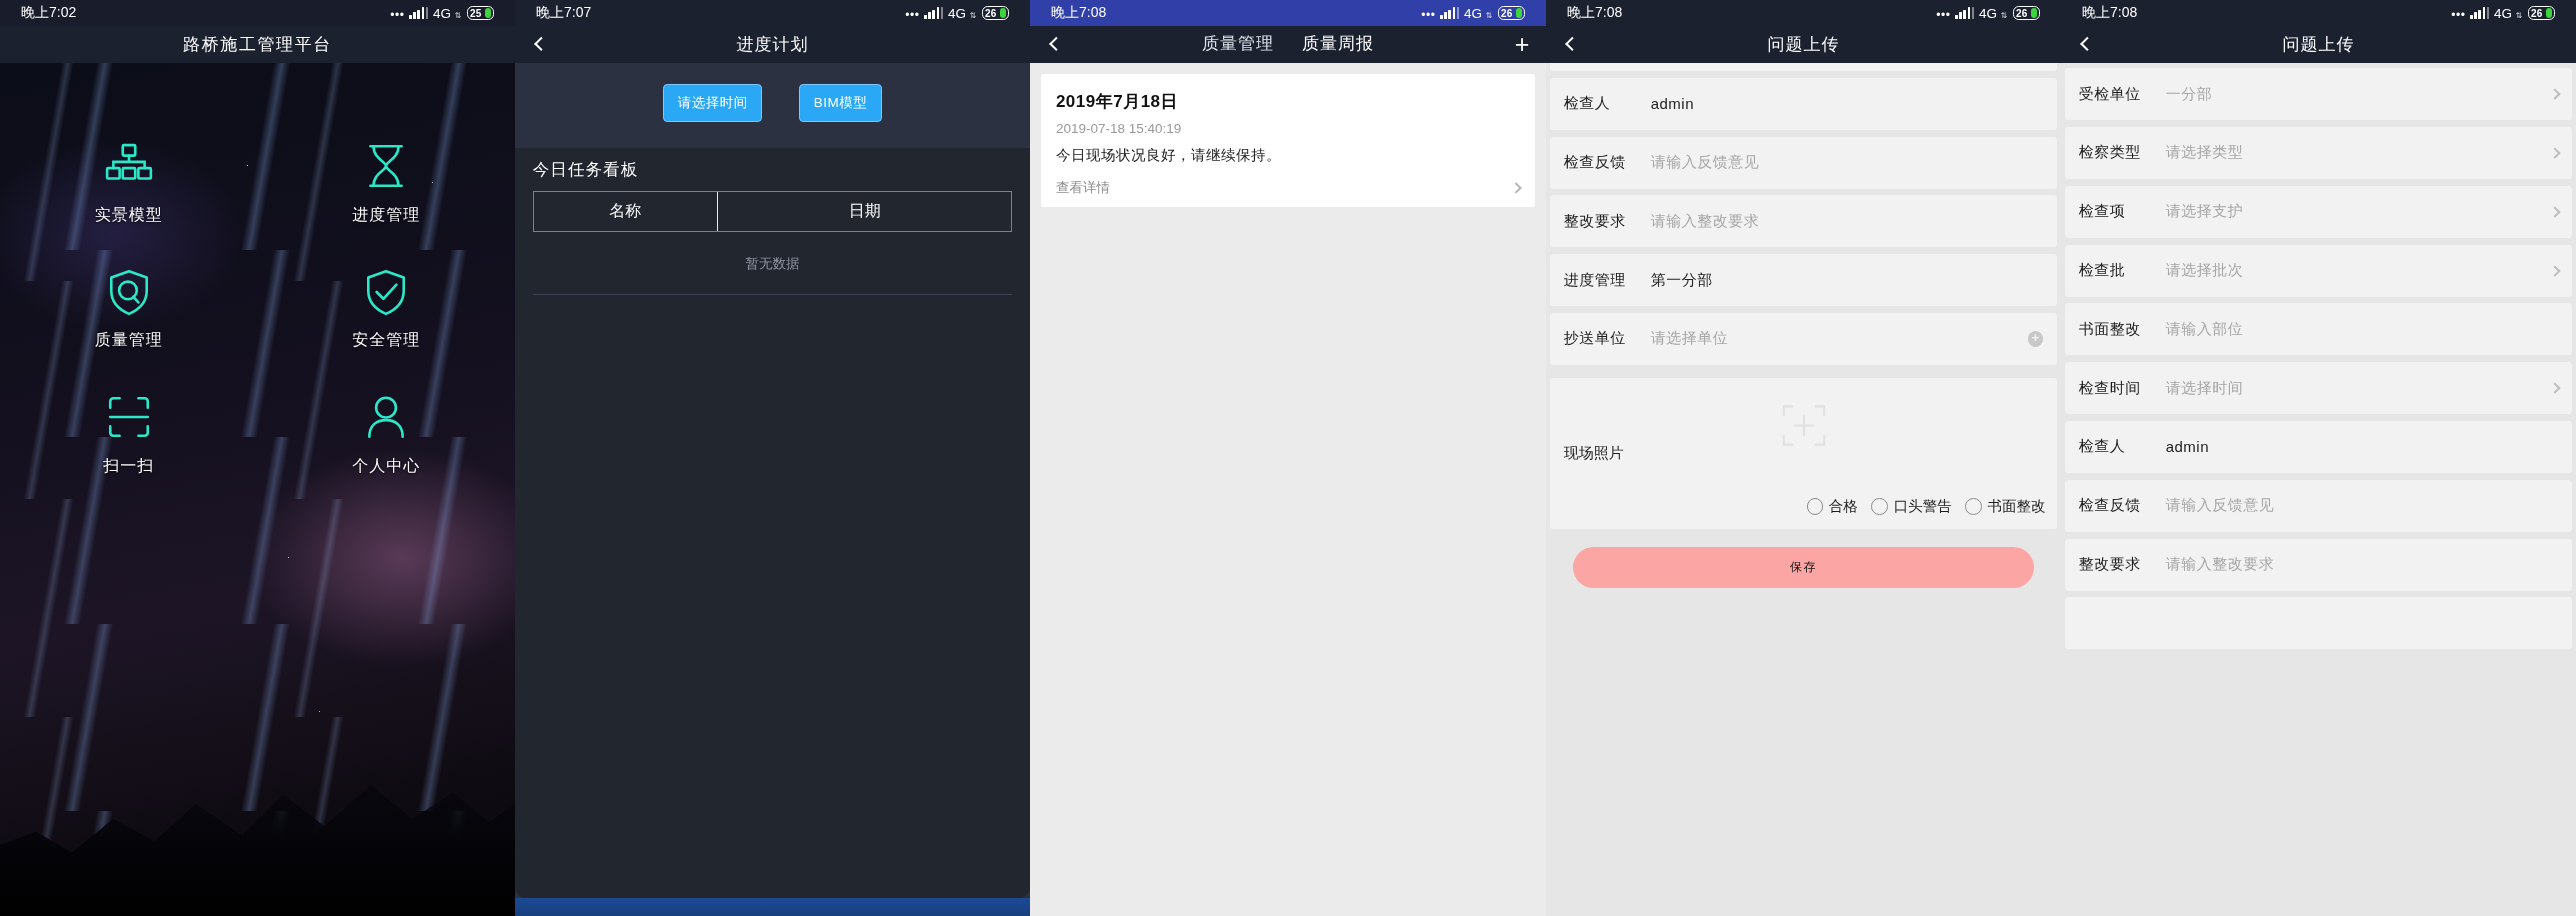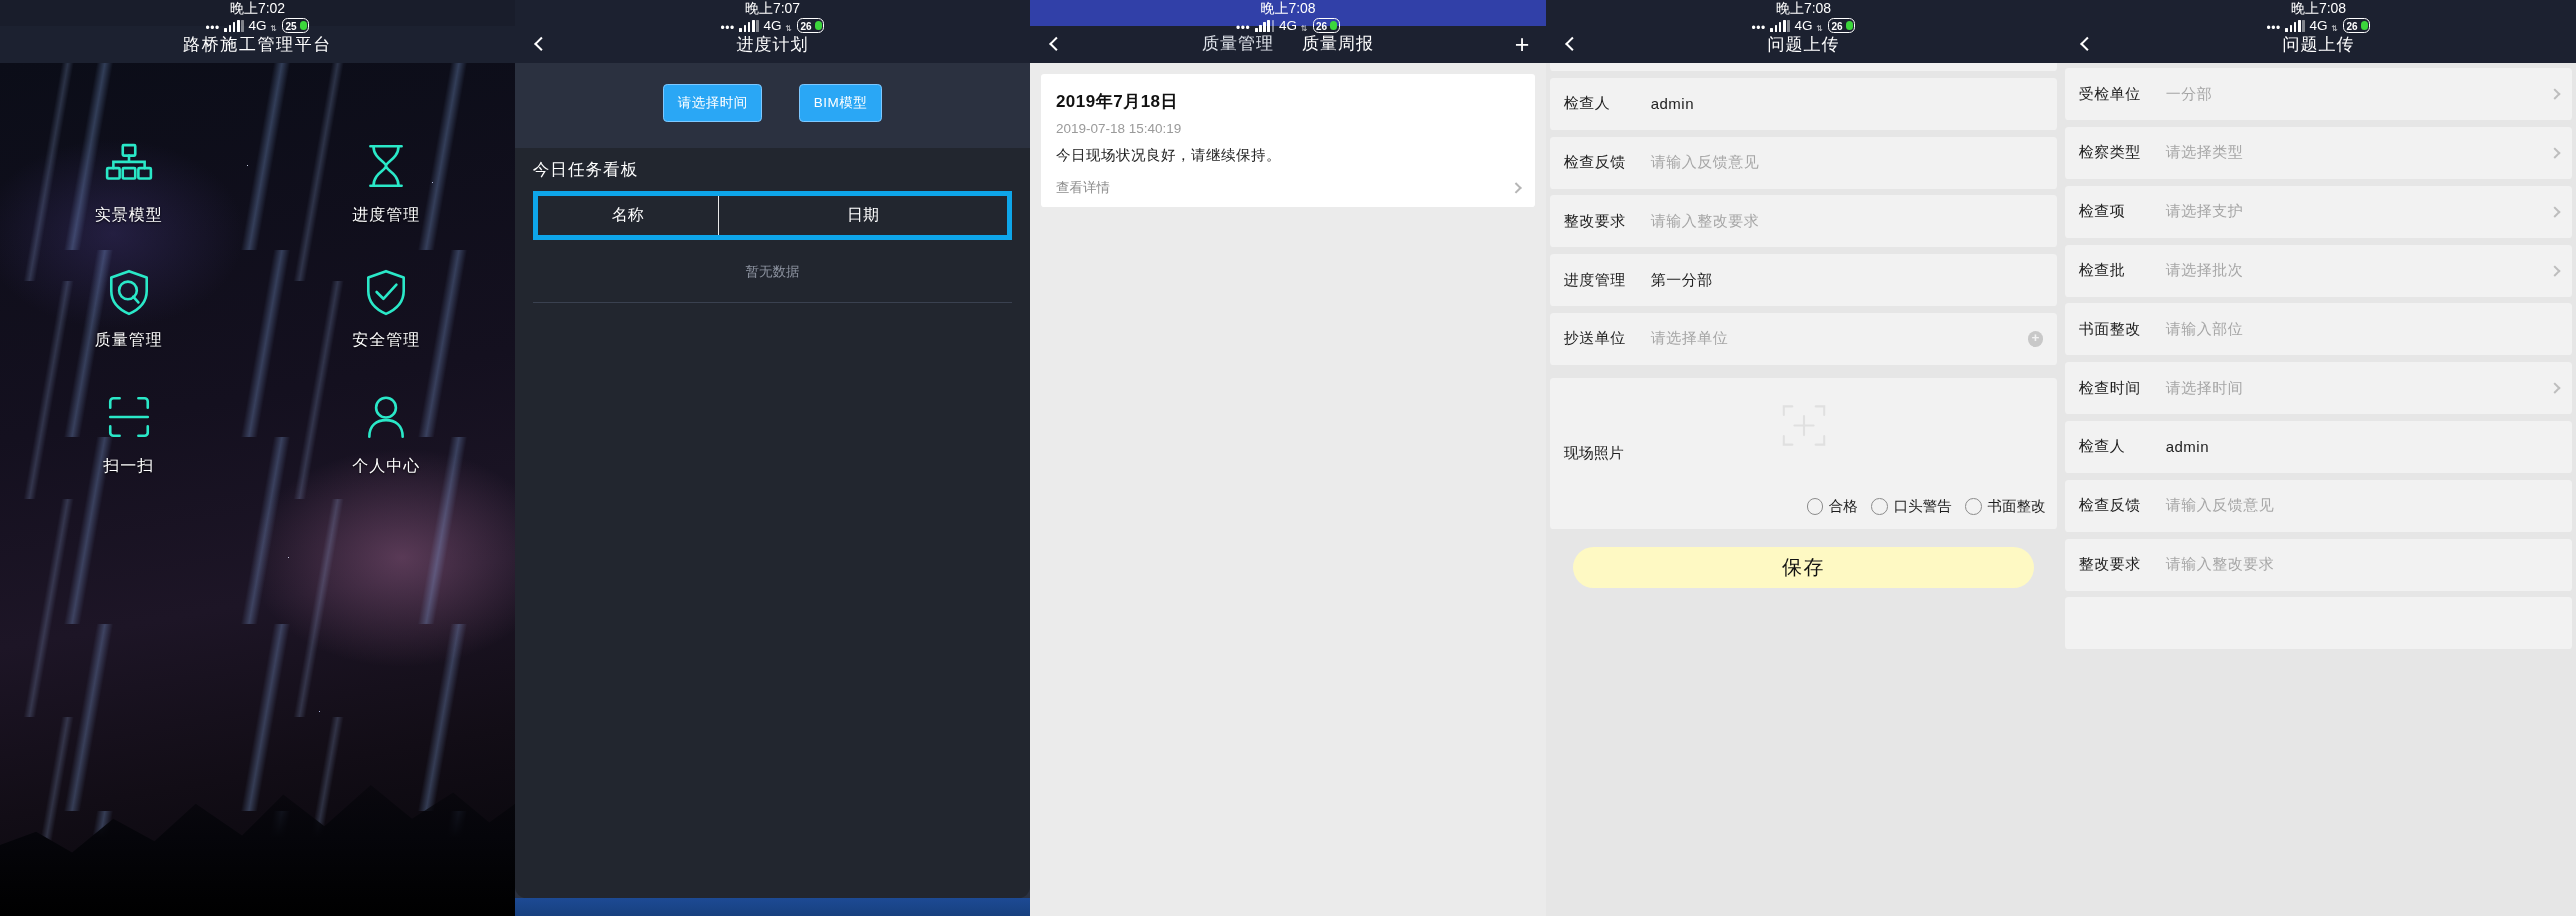--- a/index.html
+++ b/index.html
@@ -10,22 +10,22 @@
 
   .panel { position:relative; overflow:hidden; height:916px; flex:0 0 auto; }
   .p1 { width:515px; background:#161a26; }
   .p2 { width:515px; background:#262b36; }
   .p3 { width:516px; background:#e9e9e9; }
   .p4 { width:515px; background:#e6e6e6; }
   .p5 { width:515px; background:#e9e9e9; }
 
   
   .statusbar { height:26px; display:flex; align-items:center;
-               justify-content:space-between; padding:0 10px;
-               color:#fff; font-size:14px; position:relative; z-index:5;flex-direction:column;}
+               justify-content:space-between; padding:0 21px;
+               color:#fff; font-size:14px; position:relative; z-index:5;}
   .sb-dark { background:#191d2b; }
   .sb-dark2 { background:#1c2130; }
   .sb-blue { background:#3140a8; }
   .sb-right { display:flex; align-items:center; gap:4.7px; }
   .dots { letter-spacing:0.5px; font-size:12px; line-height:1; position:relative; top:2.1px;}
   .bars { display:flex; align-items:flex-end; gap:1.6px; height:12.5px; }
   .bars i { width:2.6px; background:#fff; border-radius:0.5px; display:block; }
   .bars i:nth-child(1){height:4.2px;} .bars i:nth-child(2){height:6.8px;}
   .bars i:nth-child(3){height:9.3px;} .bars i:nth-child(4){height:12px;}
   .bars i:nth-child(5){height:12px; background:rgba(255,255,255,.45);}
@@ -100,21 +100,21 @@
   
   .p2-body { position:absolute; left:0; right:0; top:63px; bottom:0;
              background:#2b3140; }
   .p2-btnrow { display:flex; gap:37px; justify-content:center; padding-top:21px;
                padding-bottom:17.7px; background:#2b3140; }
   .btn-blue { background:#2aa7f5; color:#fff; border-radius:4.2px;
               font-size:13.5px; padding:8.8px 13.5px; letter-spacing:0.5px;
               border:0.5px solid #7ec8ff; min-width:64px; text-align:center; }
   .p2-card { background:#22262f; margin:0; padding:0 17.7px 0 17.7px; }
   .p2-sect { color:#fff; font-size:16.6px; letter-spacing:1px; padding:11.4px 0 9.3px 0;font-family:Liberation Serif, serif;}
-  .p2-table { display:flex; border:5px solid #0ea5e9; }
+  .p2-table { display:flex; border:1px solid #0ea5e9; }
   .p2-th { flex:1; text-align:center; color:#fff; font-size:16px;
            padding:9.3px 0; }
   .p2-th + .p2-th { border-left:1px solid #e9e9e9; flex:1.6; }
   .p2-empty { text-align:center; color:#8d93a0; font-size:13.5px; padding:23px 0 21px; }
   .p2-divider { height:1px; background:#3a4150; }
   .p2-bluebar { position:absolute; left:0; right:0; bottom:0; height:17.7px;
                 background:linear-gradient(180deg,#1d4a94,#17407f); }
   .p2-sheet { position:absolute; left:0; right:0; top:0; bottom:17.7px;
               border-bottom-left-radius:11.4px; border-bottom-right-radius:11.4px;
               background:#22262f; }
@@ -165,21 +165,21 @@
                  left:13.5px; top:66px; }
   .photo-ph { position:absolute; left:50%; top:22px; transform:translateX(-50%);
               width:51px; height:51px; }
   .radios { position:absolute; left:0; right:11.4px; bottom:13.5px;
             display:flex; justify-content:flex-end; gap:13.5px; align-items:center; }
   .radio { display:flex; align-items:center; gap:5.7px; }
   .radio .dot { width:16.6px; height:16.6px; border:1.6px solid #8c8c8c;
                 border-radius:50%; }
   .radio .rl { font-size:14.5px; color:#1d1d1d; }
   .save-btn { margin:17.7px 27px 0 27px; height:41px; border-radius:22px;
-              background:#fef9c3; color:#111; font-size:20px; letter-spacing:1.6px;
+              background:#fca5a5; color:#111; font-size:12px; letter-spacing:1.6px;
               display:flex; align-items:center; justify-content:center;font-family:Liberation Mono, monospace; }
 </style>
 </head>
 <body>
 
 <div class="strip">
 
   <div class="panel p1">
     <div class="statusbar sb-dark">
       <span>晚上7:02</span>

